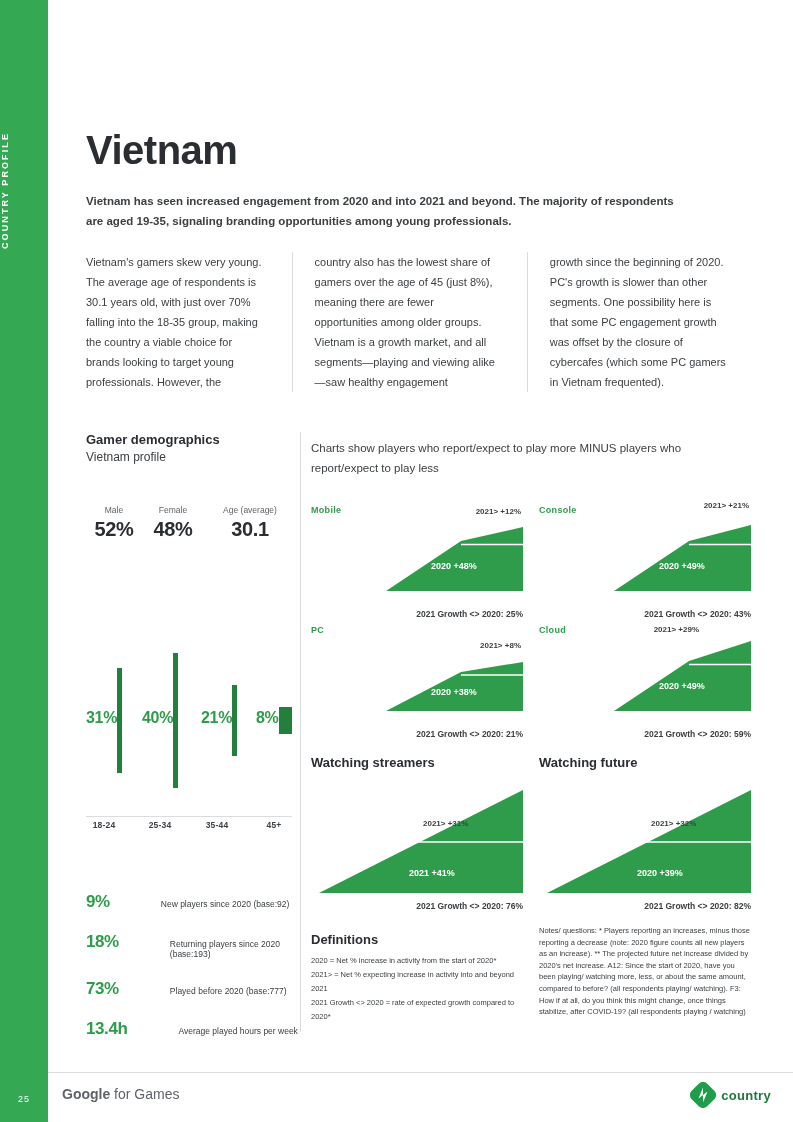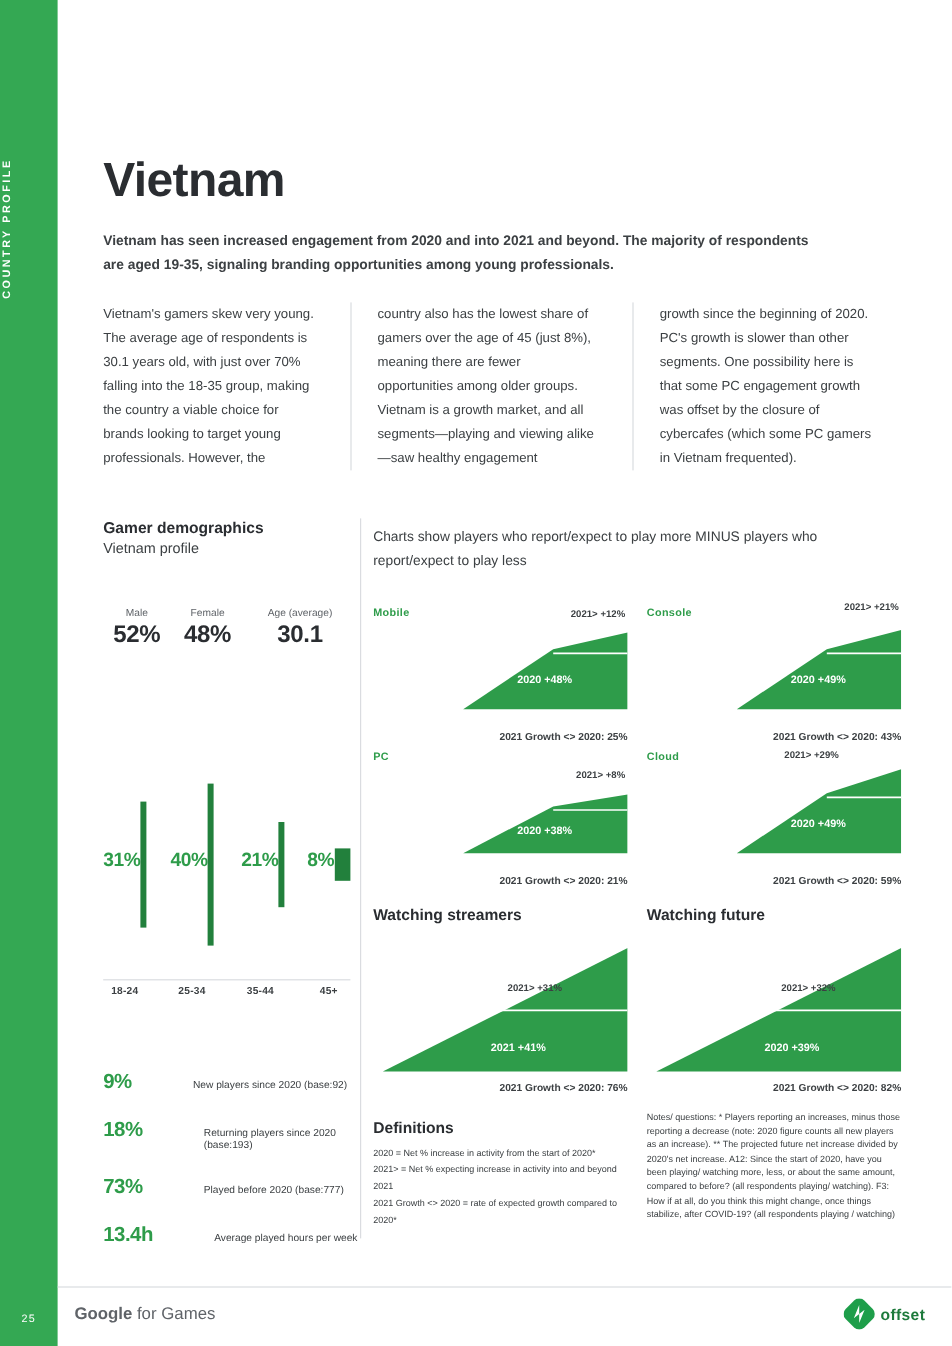--- a/index.html
+++ b/index.html
@@ -385,16 +385,16 @@
 
   <div class="footer-rule"></div>
   <div class="footer-brand">
     <b>Google</b><span> for Games</span>
   </div>
   <div class="nz">
     <svg width="26" height="26" viewBox="0 0 26 26">
       <rect x="2" y="2" width="22" height="22" rx="6" ry="6" transform="rotate(45 13 13)" fill="#1e9e4a"></rect>
       <path d="M8.5 16.5 L13 5.5 L13 13 L17.5 9.5 L13 20.5 L13 13 Z" fill="#ffffff"></path>
     </svg>
-    <span class="nz-word">offset</span>
+    <span class="nz-word">country</span>
   </div>
 
 </div>
 
 </body></html>

